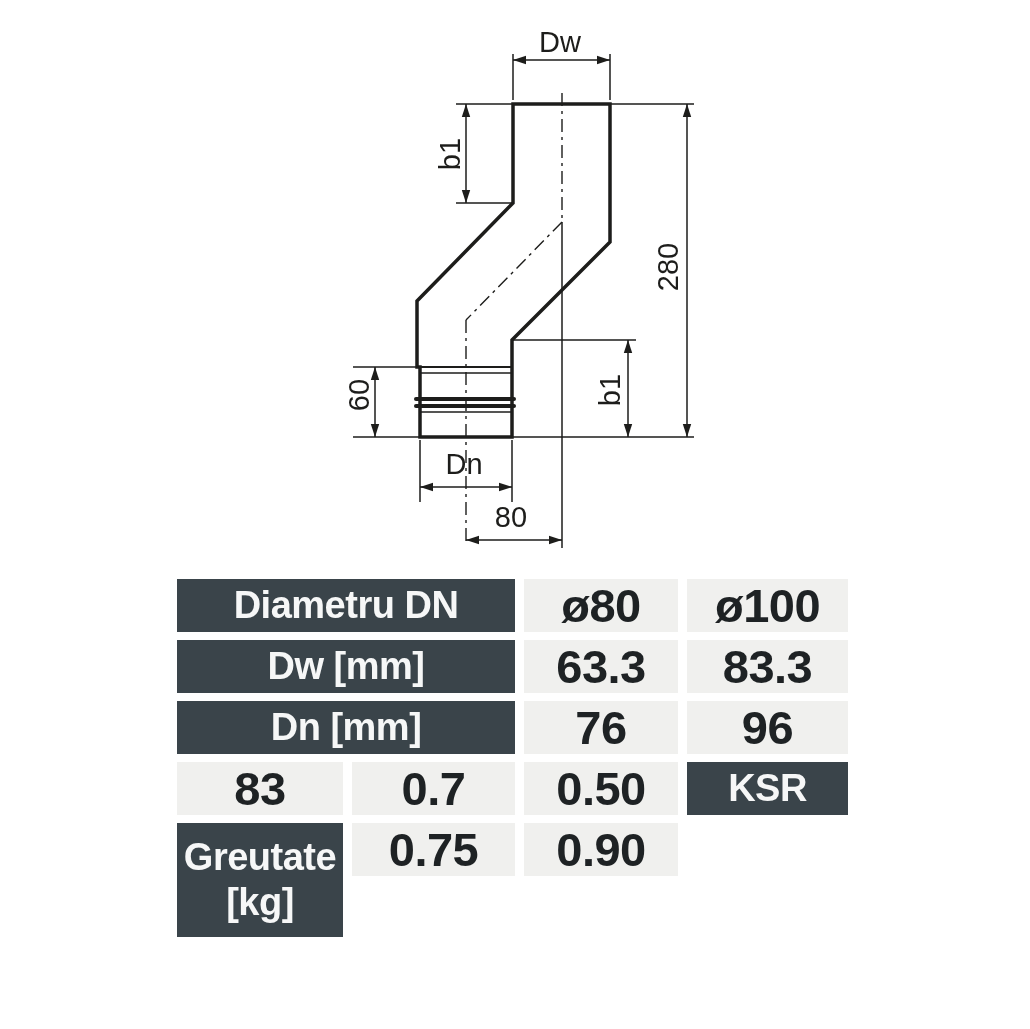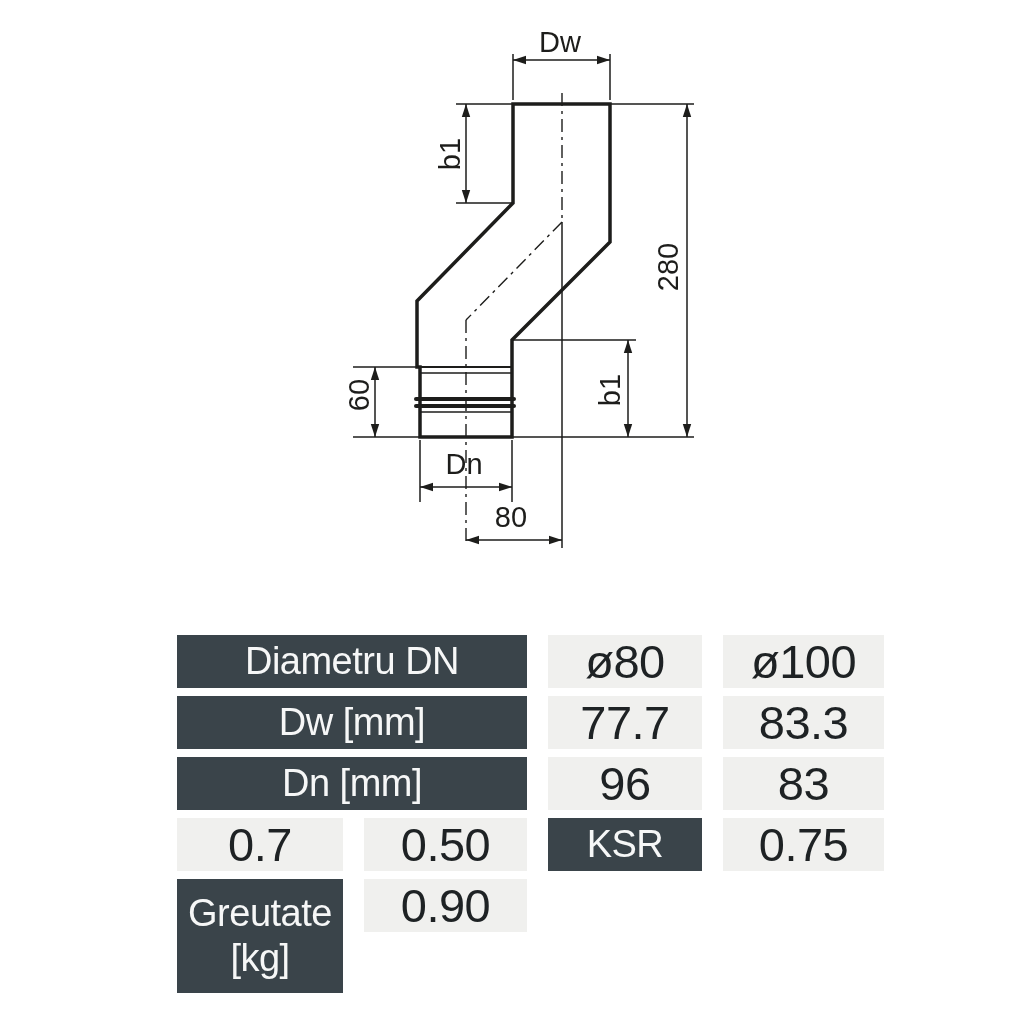--- a/index.html
+++ b/index.html
@@ -13,26 +13,27 @@
   .canvas{position:absolute;inset:0;border-radius:29px;}
   
   .drawing{position:absolute;left:0;top:0;}
   .drawing text{
     font-family:"Liberation Sans", sans-serif;
     font-size:29px;
     fill:#1d1d1b;
   }
   
   .spec-table{
-    position:absolute;left:177px;top:635px;
+    position:absolute;left:177px;top:579px;
     display:grid;
     grid-template-columns:166px 163px 154px 161px;
     grid-auto-rows:53px;
-    gap:8px 21px;
+    gap:8px 9px;
     letter-spacing:-0.5px;
+    font-weight:bold;
   }
   .hd{
     background:#3a444a;color:#f6f7f7;
     display:flex;align-items:center;justify-content:center;
     font-size:38px;
   }
   .vl{
     background:#f0f0ee;color:#1e2224;
     display:flex;align-items:center;justify-content:center;
     font-size:47px;
@@ -104,24 +105,25 @@
     <text x="511" y="527" text-anchor="middle">80</text>
   </svg>
 
   <div class="spec-table">
 
     <div class="hd span2">Diametru DN</div>
     <div class="vl">ø80</div>
     <div class="vl">ø100</div>
 
     <div class="hd span2">Dw [mm]</div>
-    <div class="vl">77.7</div>
+    <div class="vl">63.3</div>
     <div class="vl">83.3</div>
 
     <div class="hd span2">Dn [mm]</div>
+    <div class="vl">76</div>
     <div class="vl">96</div>
 
     <div class="vl">83</div>
 
     <div class="hd greutate">
       <span>Greutate</span>
       <span>[kg]</span>
     </div>
     <div class="vl">0.7</div>
     <div class="vl">0.50</div>

